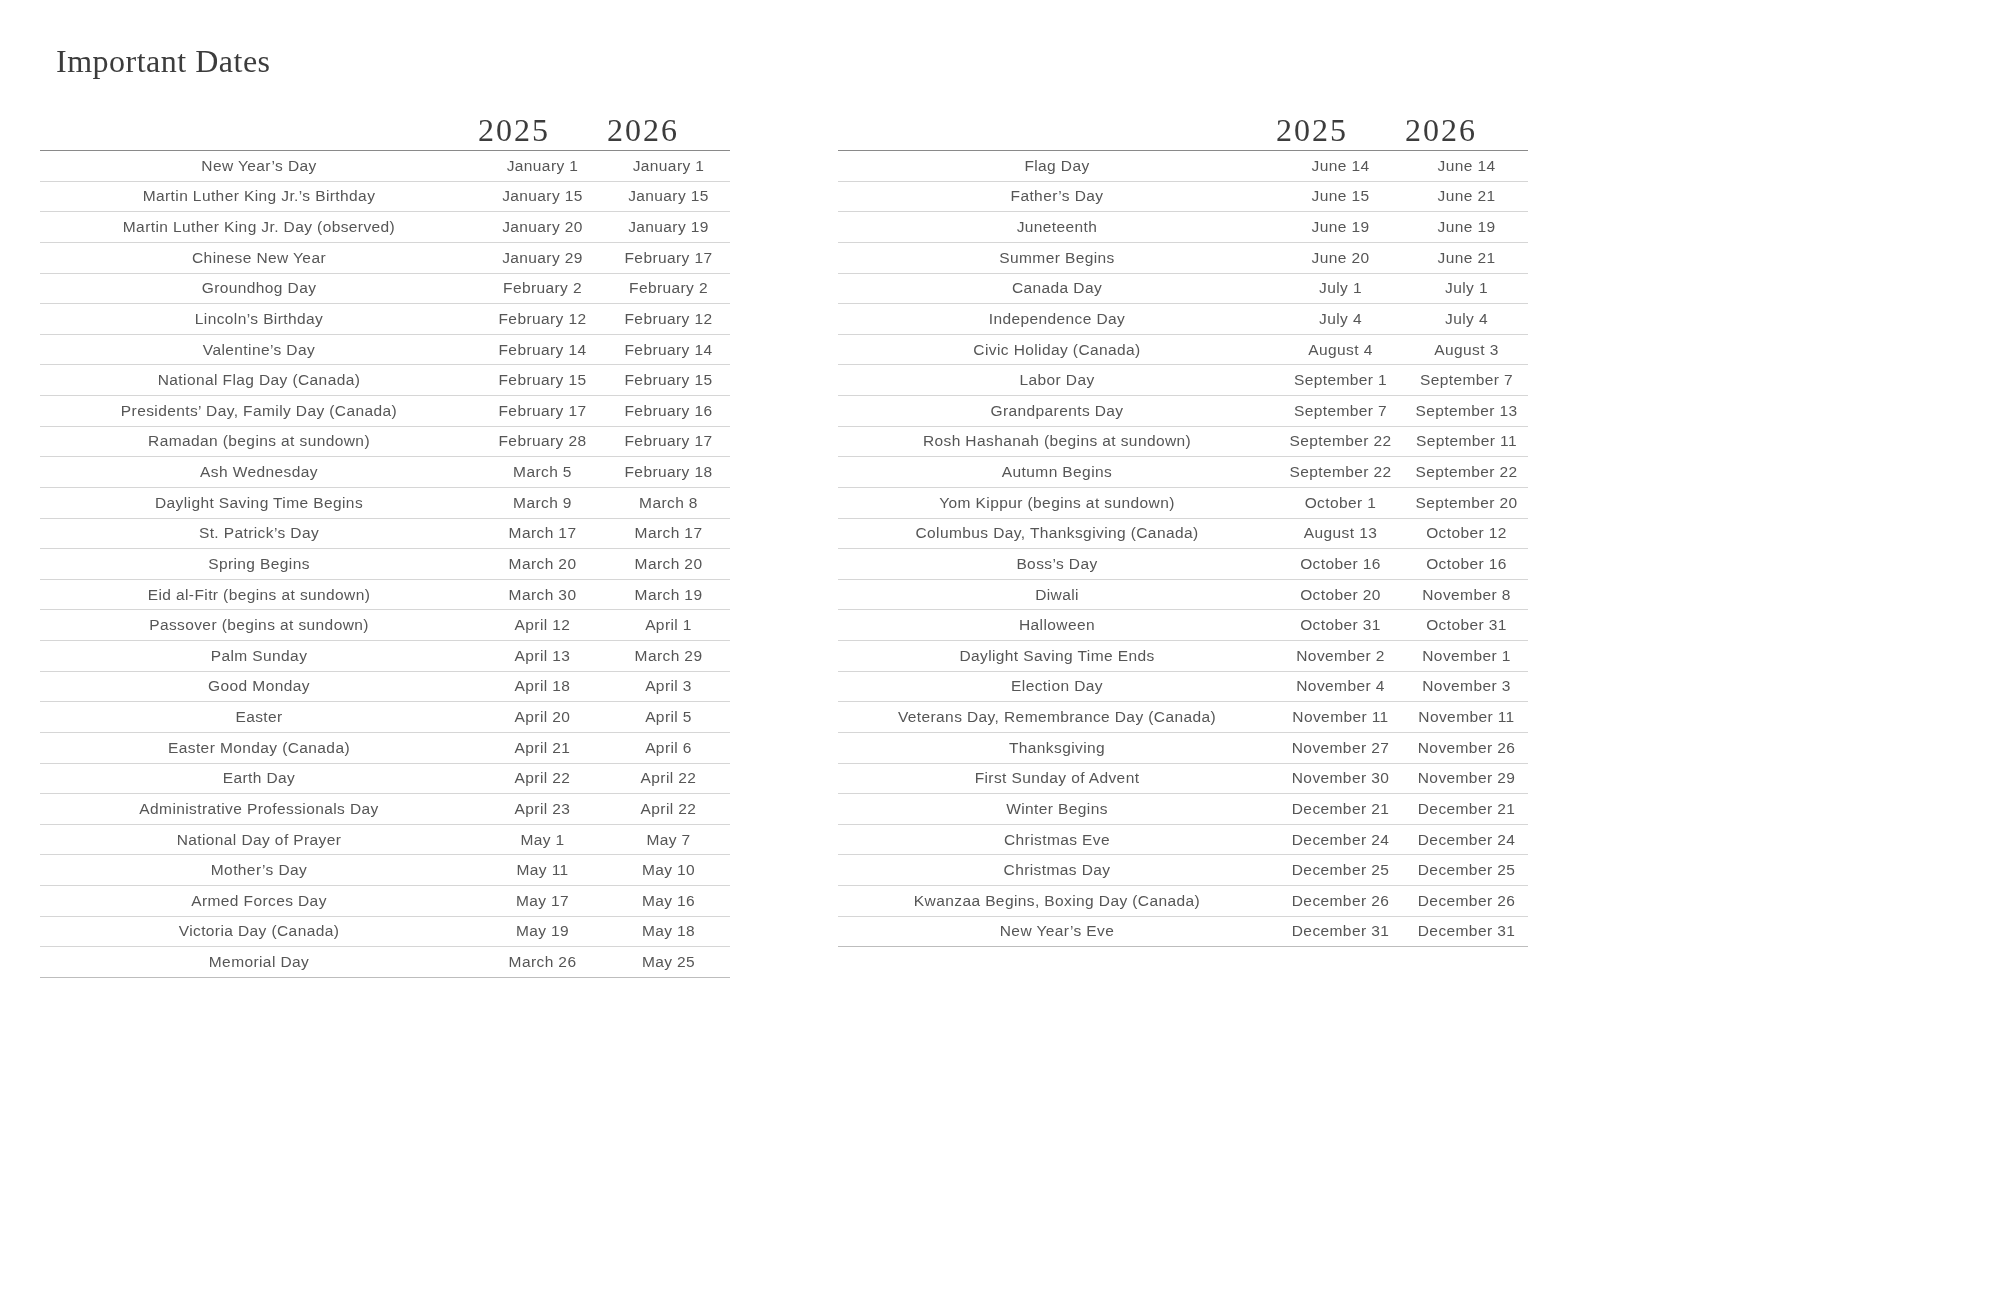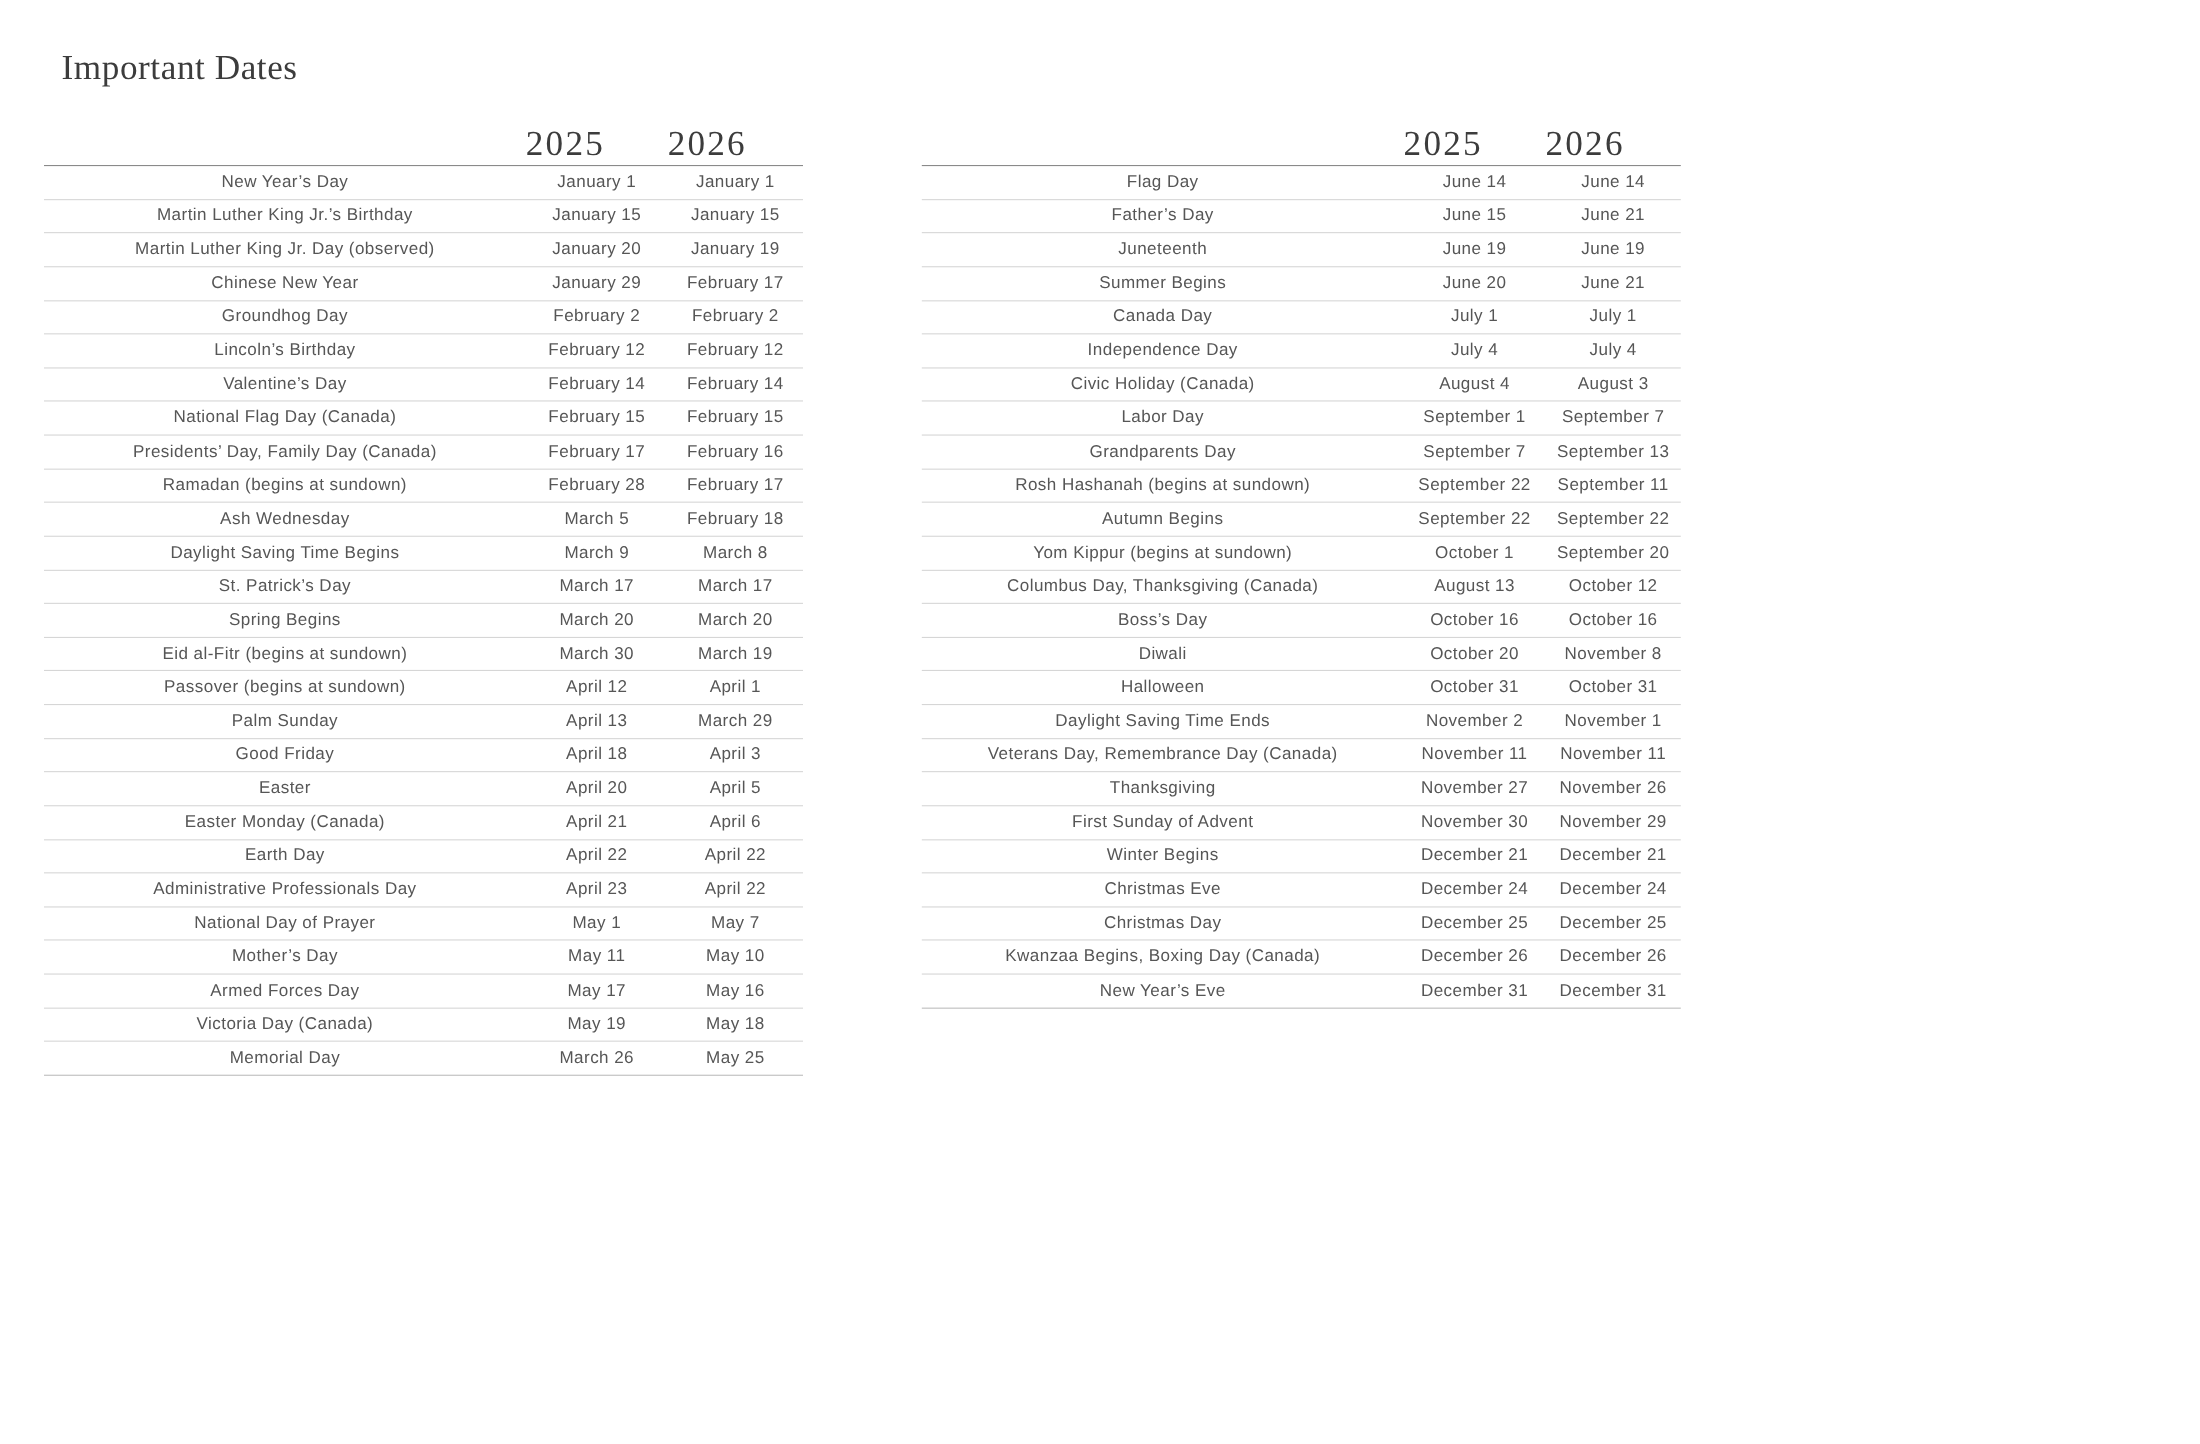--- a/index.html
+++ b/index.html
@@ -159,21 +159,21 @@
           <span class="cell label">Passover (begins at sundown)</span>
           <span class="cell date">April 12</span>
           <span class="cell date">April 1</span>
         </div>
         <div class="row">
           <span class="cell label">Palm Sunday</span>
           <span class="cell date">April 13</span>
           <span class="cell date">March 29</span>
         </div>
         <div class="row">
-          <span class="cell label">Good Friday</span>
+          <span class="cell label">Good Monday</span>
           <span class="cell date">April 18</span>
           <span class="cell date">April 3</span>
         </div>
         <div class="row">
           <span class="cell label">Easter</span>
           <span class="cell date">April 20</span>
           <span class="cell date">April 5</span>
         </div>
         <div class="row">
           <span class="cell label">Easter Monday (Canada)</span>
@@ -304,20 +304,25 @@
           <span class="cell label">Halloween</span>
           <span class="cell date">October 31</span>
           <span class="cell date">October 31</span>
         </div>
         <div class="row">
           <span class="cell label">Daylight Saving Time Ends</span>
           <span class="cell date">November 2</span>
           <span class="cell date">November 1</span>
         </div>
         <div class="row">
+          <span class="cell label">Election Day</span>
+          <span class="cell date">November 4</span>
+          <span class="cell date">November 3</span>
+        </div>
+        <div class="row">
           <span class="cell label">Veterans Day, Remembrance Day (Canada)</span>
           <span class="cell date">November 11</span>
           <span class="cell date">November 11</span>
         </div>
         <div class="row">
           <span class="cell label">Thanksgiving</span>
           <span class="cell date">November 27</span>
           <span class="cell date">November 26</span>
         </div>
         <div class="row">

